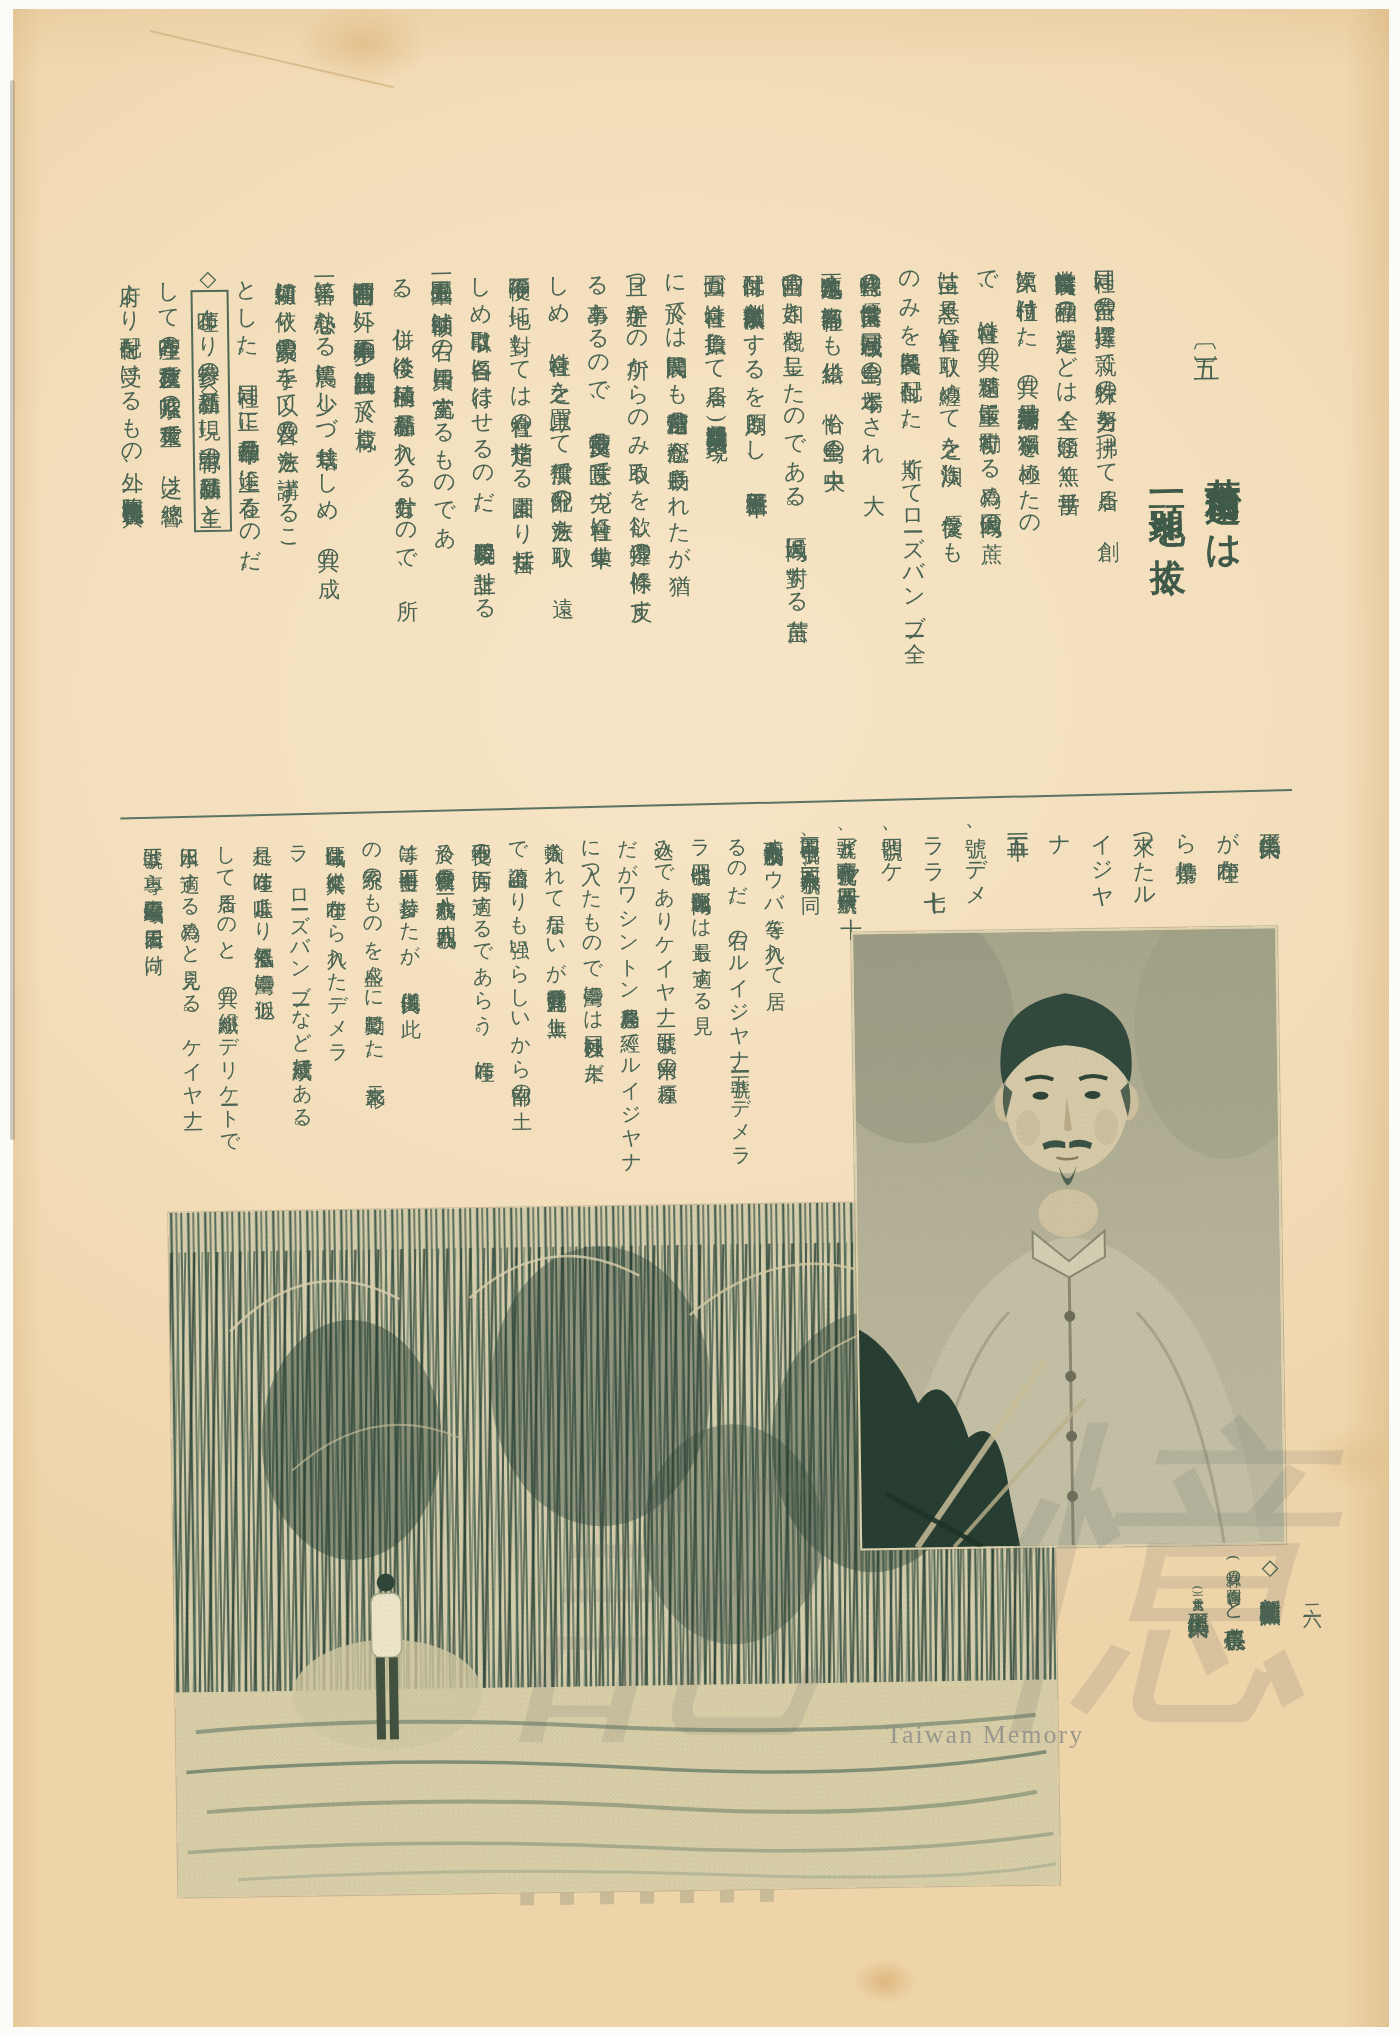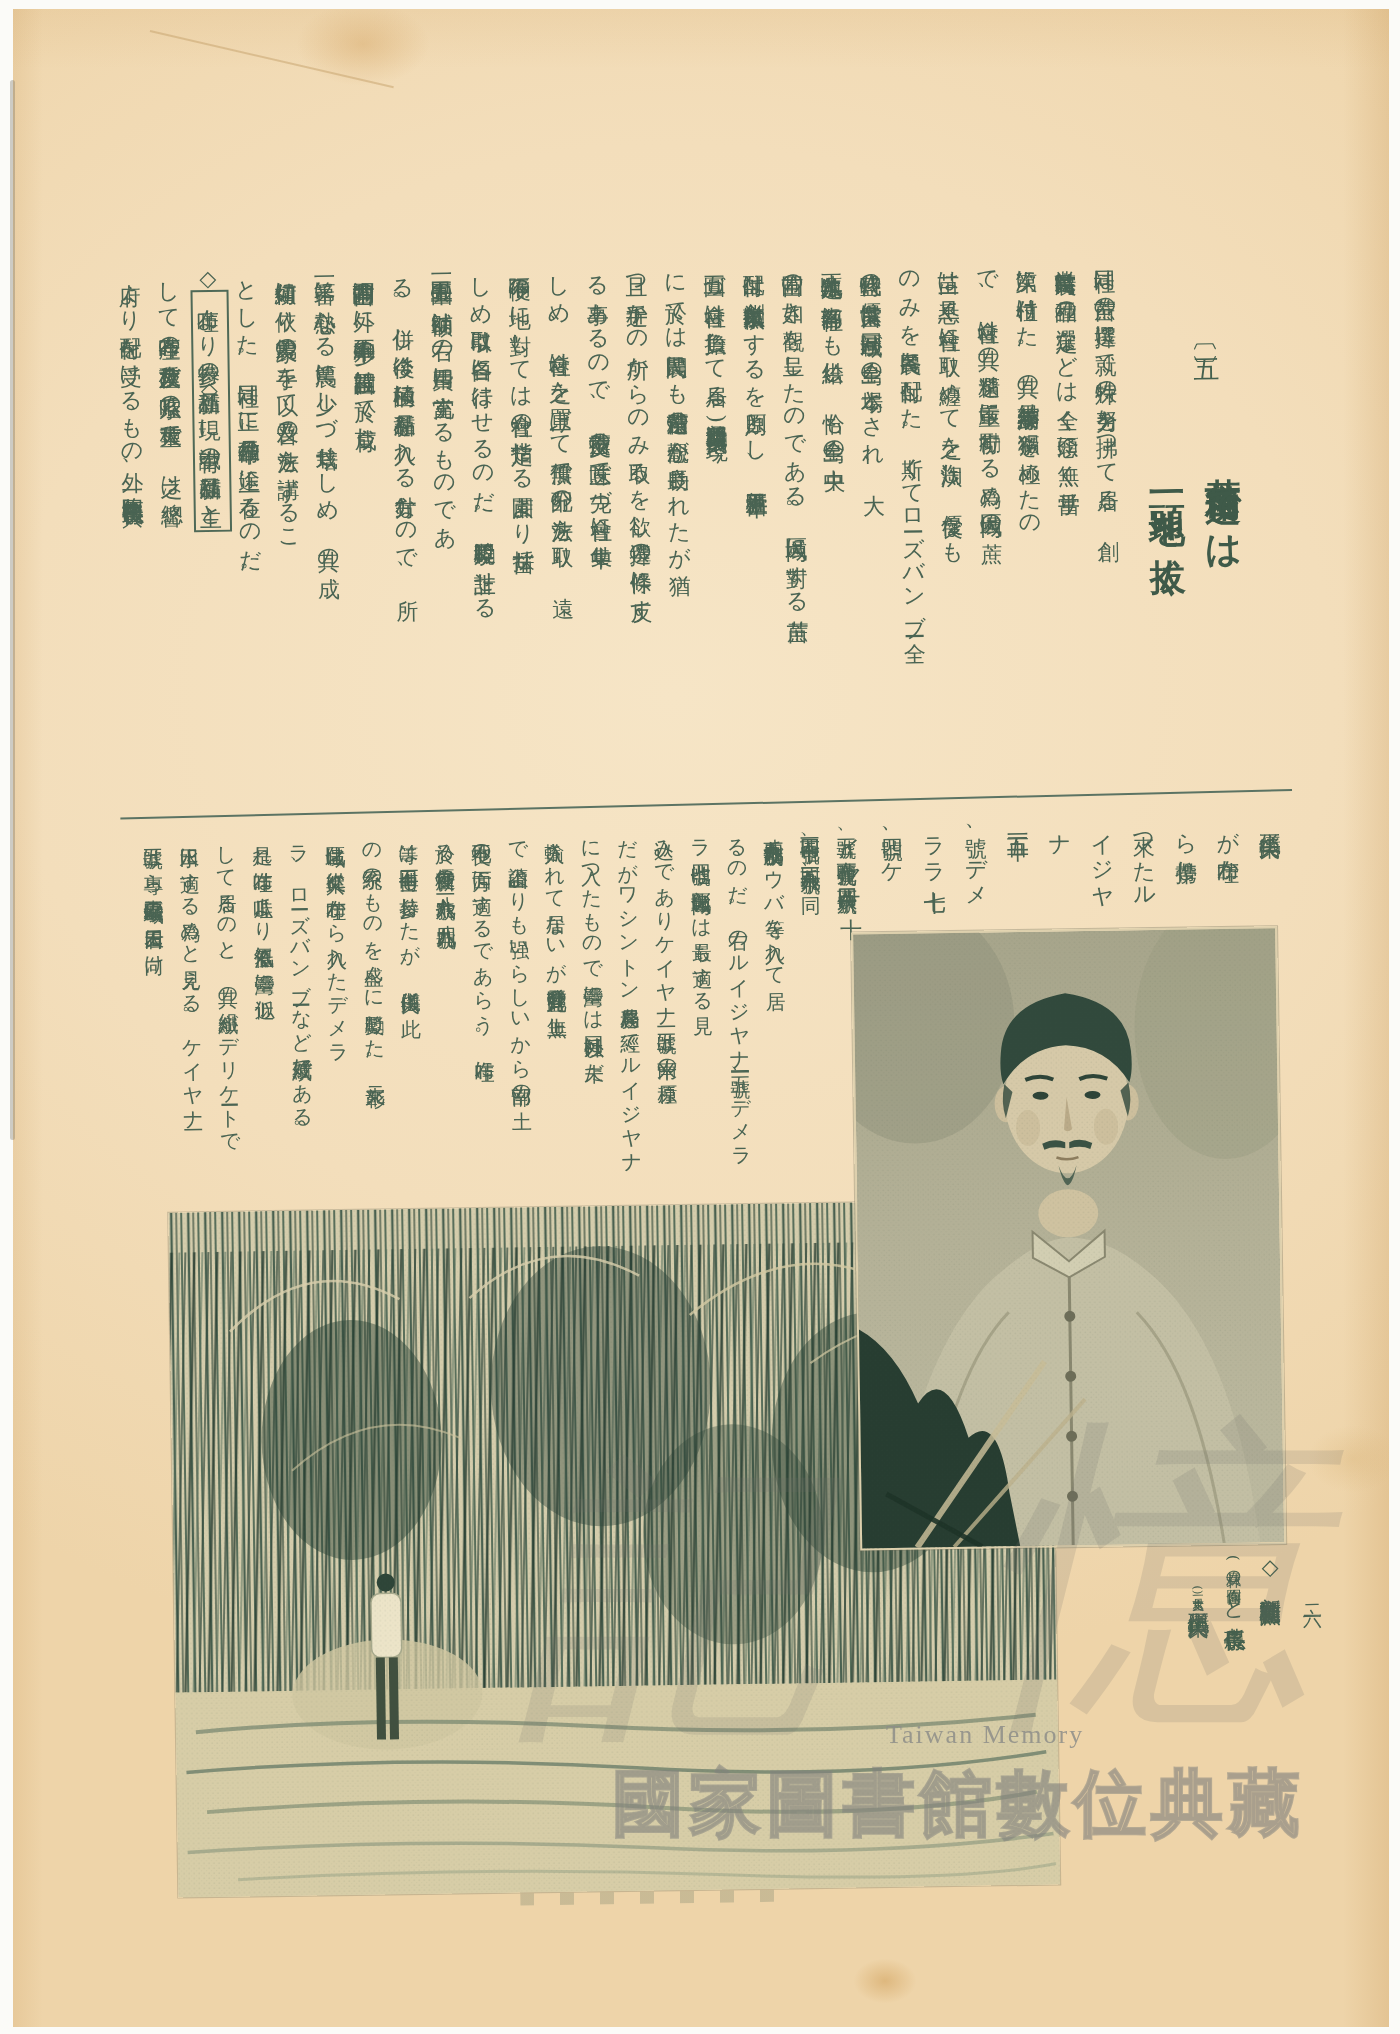--- a/index.html
+++ b/index.html
@@ -257,14 +257,13 @@
       <div class="ccol"><span class="small">(員林の自作園)</span><span>と農事係長</span></div>
       <div class="ccol ccol3"><span class="tiny">(莖丈一丈六尺)</span><span>與儀正榮氏</span></div>
     </div>
 
     <div class="vtext page-number">二六</div>
   </div>
 
   <div class="wm wm-script s1">記</div>
   <div class="wm wm-script s2">憶</div>
   <div class="wm wm-latin">Taiwan Memory</div>
-  <div class="wm wm-cjk">國家圖書館數位典藏</div>
 </div>
 
 </body></html>

